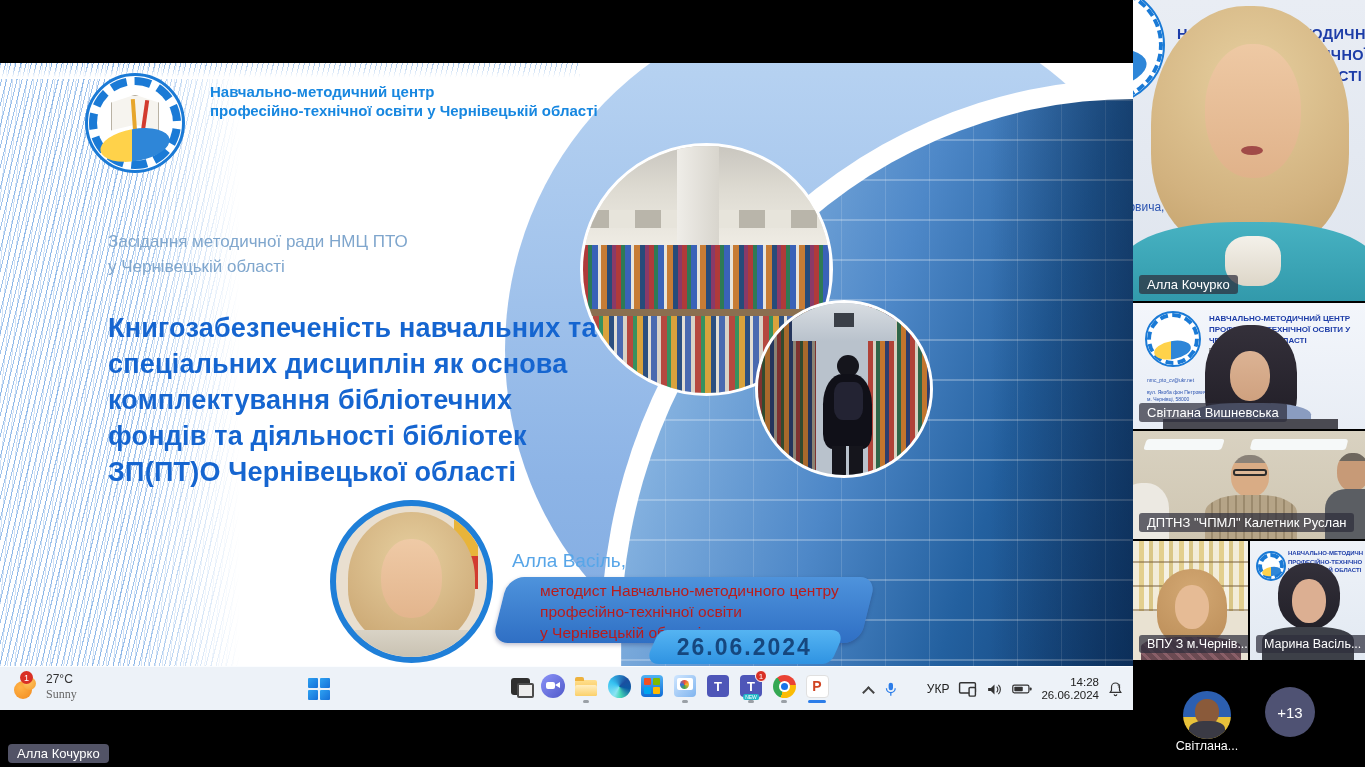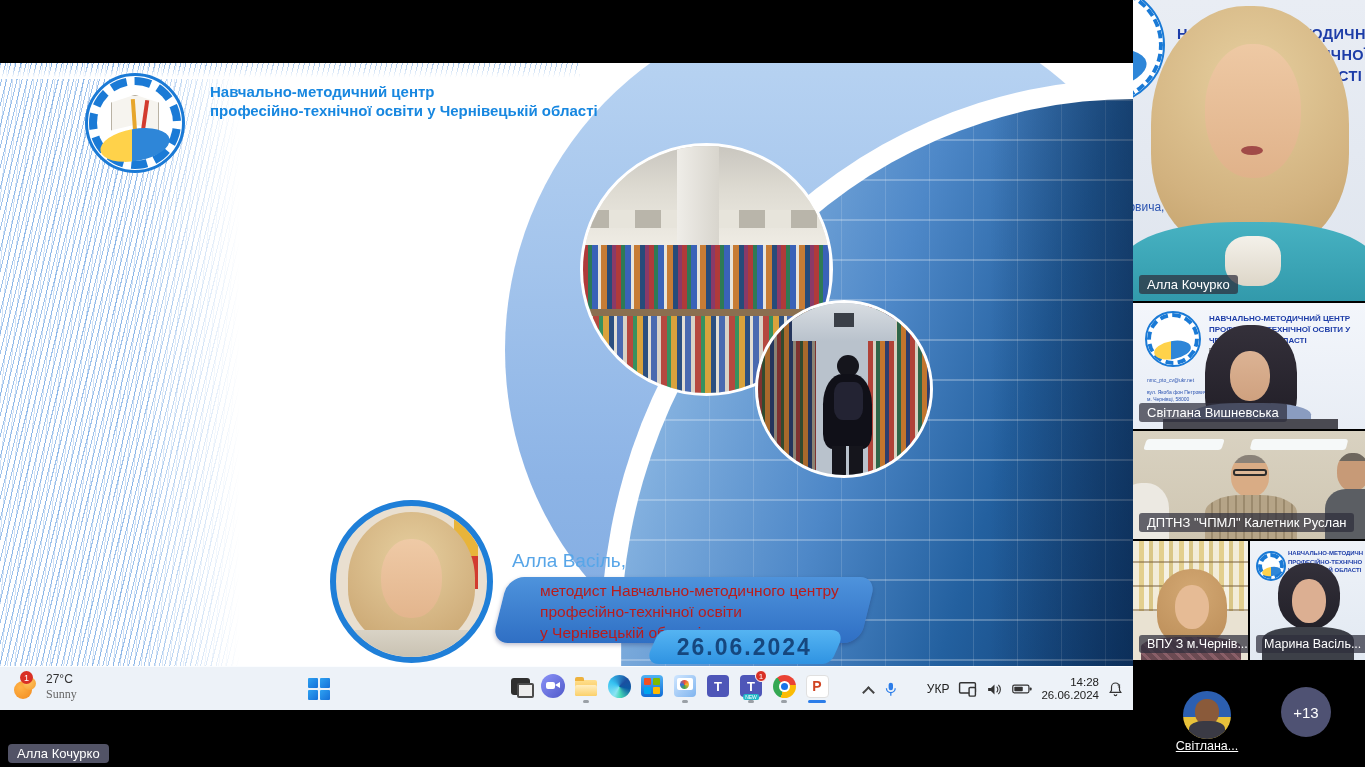--- a/index.html
+++ b/index.html
@@ -224,22 +224,22 @@
   .t5 .banner-cyr{position:absolute;left:38px;top:8px;font-size:6px;font-weight:bold;color:#1d3da8;line-height:8.5px;white-space:pre;}
   .t5 .hair{position:absolute;left:28px;top:22px;width:62px;height:66px;border-radius:46%;
     background:linear-gradient(180deg,#33303a,#222028);}
   .t5 .face{position:absolute;left:42px;top:38px;width:34px;height:44px;border-radius:48%;background:#dcAF92;}
   .t5 .body{position:absolute;left:12px;top:86px;width:92px;height:34px;border-radius:38% 38% 0 0;background:#3d4048;}
   .sb-bottom{position:absolute;left:0;top:661px;width:232px;height:106px;background:#000;}
   .ov-avatar{position:absolute;left:50px;top:30px;width:48px;height:48px;border-radius:50%;overflow:hidden;
     background:linear-gradient(180deg,#2c5fb0 0 55%,#e8c23a 55% 100%);cursor:pointer;}
   .ov-avatar .h{position:absolute;left:12px;top:8px;width:24px;height:26px;border-radius:46%;background:#8a5a3a;}
   .ov-avatar .b{position:absolute;left:6px;top:30px;width:36px;height:20px;border-radius:40% 40% 0 0;background:#3a3a44;}
-  .ov-name{position:absolute;left:24px;top:78px;width:100px;text-align:center;color:#fff;font-size:12.5px;text-decoration:underline;}
-  .ov-count{position:absolute;left:148px;top:26px;width:50px;height:50px;border-radius:50%;background:#4f5273;
+  .ov-name{position:absolute;left:24px;top:78px;width:100px;text-align:center;color:#fff;font-size:12.5px;}
+  .ov-count{position:absolute;left:132px;top:26px;width:50px;height:50px;border-radius:50%;background:#4f5273;
     color:#fff;font-size:15px;display:flex;align-items:center;justify-content:center;cursor:pointer;}
   svg{display:block;}
 </style>
 </head>
 <body>
 
 <div class="stage">
 
   <div class="main">
     <div class="slide">
@@ -271,20 +271,27 @@
 
       <div class="logo">
         <div class="teeth"></div>
           <div class="book"></div>
           <div class="pencil1"></div>
           <div class="pencil2"></div>
           <div class="swirl"></div>
       </div>
       <div class="org-name">Навчально-методичний центр
 професійно-технічної освіти у Чернівецькій області</div>
+      <div class="subtitle">Засідання методичної ради  НМЦ ПТО
+у Чернівецькій області</div>
+      <div class="title">Книгозабезпеченість навчальних та
+спеціальних дисциплін як основа
+комплектування бібліотечних
+фондів та діяльності  бібліотек
+ЗП(ПТ)О Чернівецької області</div>
 
       <div class="presenter-photo">
         <div class="bookstrip"></div>
           <div class="hair"></div>
           <div class="face"></div>
           <div class="top"></div>
       </div>
       <div class="presenter-name">Алла Васіль,</div>
       <div class="role-banner"></div>
       <div class="role-text">методист Навчально-методичного центру

